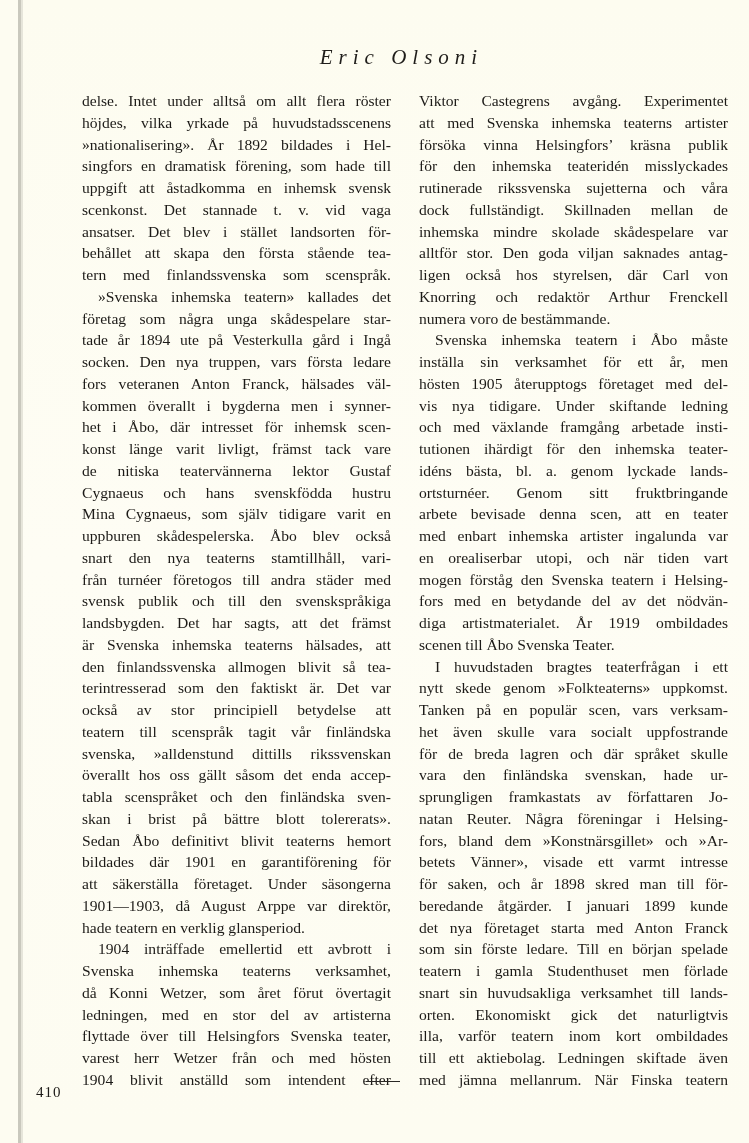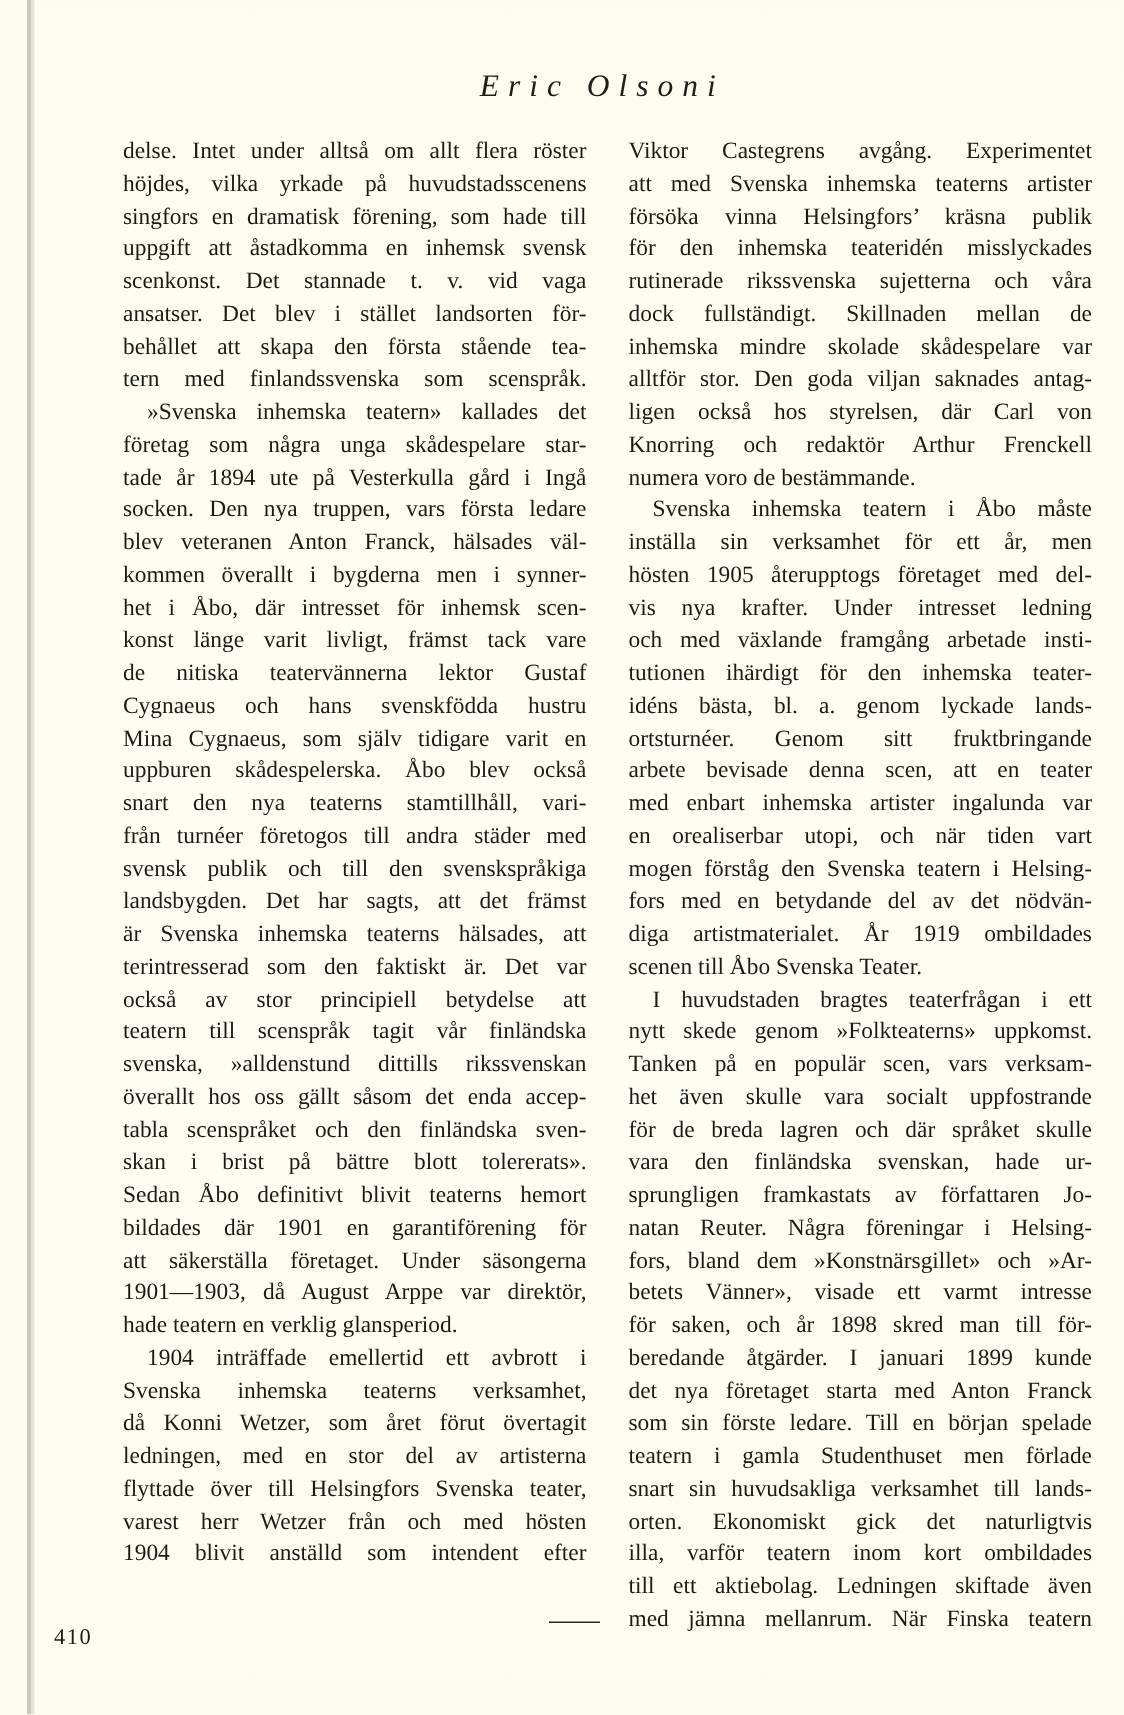--- a/index.html
+++ b/index.html
@@ -90,43 +90,45 @@
 
 <div class="page">
   <div class="left-edge"></div>
   <div class="left-edge2"></div>
 
   <div class="running-head">Eric Olsoni</div>
 
   <div class="column col-left" id="col-left">
       <span class="line">delse. Intet under alltså om allt flera röster</span>
       <span class="line">höjdes, vilka yrkade på huvudstadsscenens</span>
+      <span class="line">»nationalisering». År 1892 bildades i Hel-</span>
       <span class="line">singfors en dramatisk förening, som hade till</span>
       <span class="line">uppgift att åstadkomma en inhemsk svensk</span>
       <span class="line">scenkonst. Det stannade t. v. vid vaga</span>
       <span class="line">ansatser. Det blev i stället landsorten för-</span>
       <span class="line">behållet att skapa den första stående tea-</span>
       <span class="line">tern med finlandssvenska som scenspråk.</span>
       <span class="line indent">»Svenska inhemska teatern» kallades det</span>
       <span class="line">företag som några unga skådespelare star-</span>
       <span class="line">tade år 1894 ute på Vesterkulla gård i Ingå</span>
       <span class="line">socken. Den nya truppen, vars första ledare</span>
-      <span class="line">blev veteranen Anton Franck, hälsades väl-</span>
+      <span class="line">fors veteranen Anton Franck, hälsades väl-</span>
       <span class="line">kommen överallt i bygderna men i synner-</span>
       <span class="line">het i Åbo, där intresset för inhemsk scen-</span>
       <span class="line">konst länge varit livligt, främst tack vare</span>
       <span class="line">de nitiska teatervännerna lektor Gustaf</span>
       <span class="line">Cygnaeus och hans svenskfödda hustru</span>
       <span class="line">Mina Cygnaeus, som själv tidigare varit en</span>
       <span class="line">uppburen skådespelerska. Åbo blev också</span>
       <span class="line">snart den nya teaterns stamtillhåll, vari-</span>
       <span class="line">från turnéer företogos till andra städer med</span>
       <span class="line">svensk publik och till den svenskspråkiga</span>
       <span class="line">landsbygden. Det har sagts, att det främst</span>
       <span class="line">är Svenska inhemska teaterns hälsades, att</span>
+      <span class="line">den finlandssvenska allmogen blivit så tea-</span>
       <span class="line">terintresserad som den faktiskt är. Det var</span>
       <span class="line">också av stor principiell betydelse att</span>
       <span class="line">teatern till scenspråk tagit vår finländska</span>
       <span class="line">svenska, »alldenstund dittills rikssvenskan</span>
       <span class="line">överallt hos oss gällt såsom det enda accep-</span>
       <span class="line">tabla scenspråket och den finländska sven-</span>
       <span class="line">skan i brist på bättre blott tolererats».</span>
       <span class="line">Sedan Åbo definitivt blivit teaterns hemort</span>
       <span class="line">bildades där 1901 en garantiförening för</span>
       <span class="line">att säkerställa företaget. Under säsongerna</span>
@@ -148,21 +150,21 @@
       <span class="line">rutinerade rikssvenska sujetterna och våra</span>
       <span class="line">dock fullständigt. Skillnaden mellan de</span>
       <span class="line">inhemska mindre skolade skådespelare var</span>
       <span class="line">alltför stor. Den goda viljan saknades antag-</span>
       <span class="line">ligen också hos styrelsen, där Carl von</span>
       <span class="line">Knorring och redaktör Arthur Frenckell</span>
       <span class="line last">numera voro de bestämmande.</span>
       <span class="line indent">Svenska inhemska teatern i Åbo måste</span>
       <span class="line">inställa sin verksamhet för ett år, men</span>
       <span class="line">hösten 1905 återupptogs företaget med del-</span>
-      <span class="line">vis nya krafter. Under intresset ledning</span>
+      <span class="line">vis nya tidigare. Under skiftande ledning</span>
       <span class="line">och med växlande framgång arbetade insti-</span>
       <span class="line">tutionen ihärdigt för den inhemska teater-</span>
       <span class="line">idéns bästa, bl. a. genom lyckade lands-</span>
       <span class="line">ortsturnéer. Genom sitt fruktbringande</span>
       <span class="line">arbete bevisade denna scen, att en teater</span>
       <span class="line">med enbart inhemska artister ingalunda var</span>
       <span class="line">en orealiserbar utopi, och när tiden vart</span>
       <span class="line">mogen förståg den Svenska teatern i Helsing-</span>
       <span class="line">fors med en betydande del av det nödvän-</span>
       <span class="line">diga artistmaterialet. År 1919 ombildades</span>

